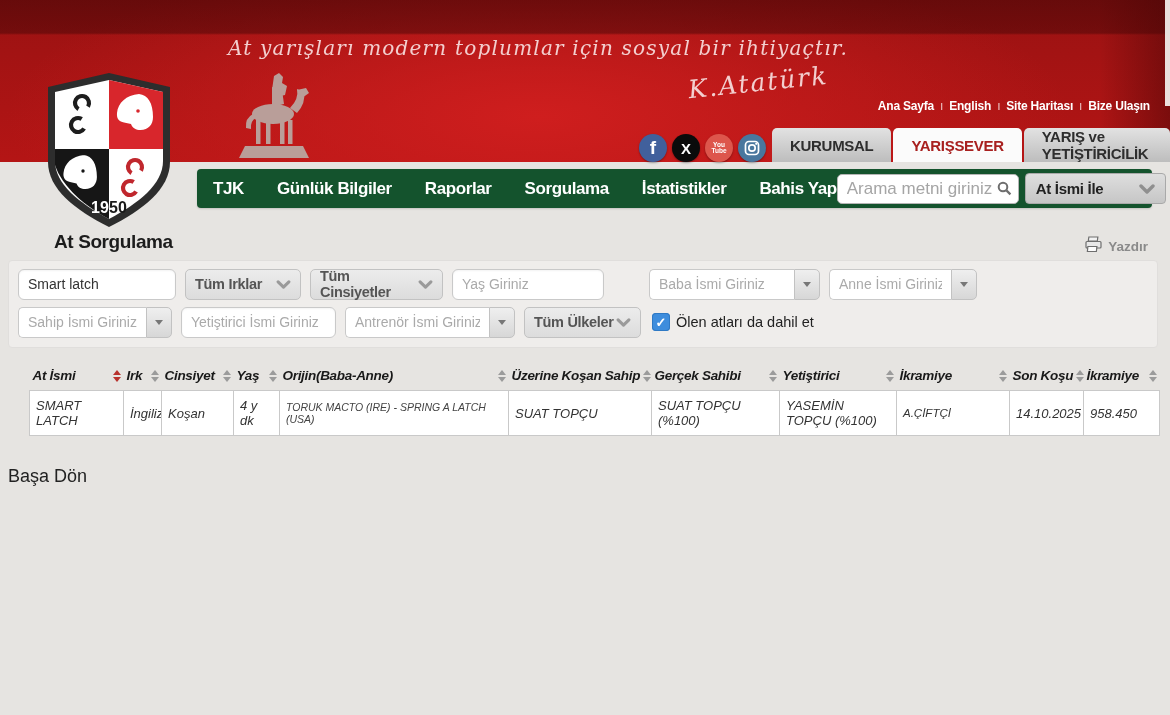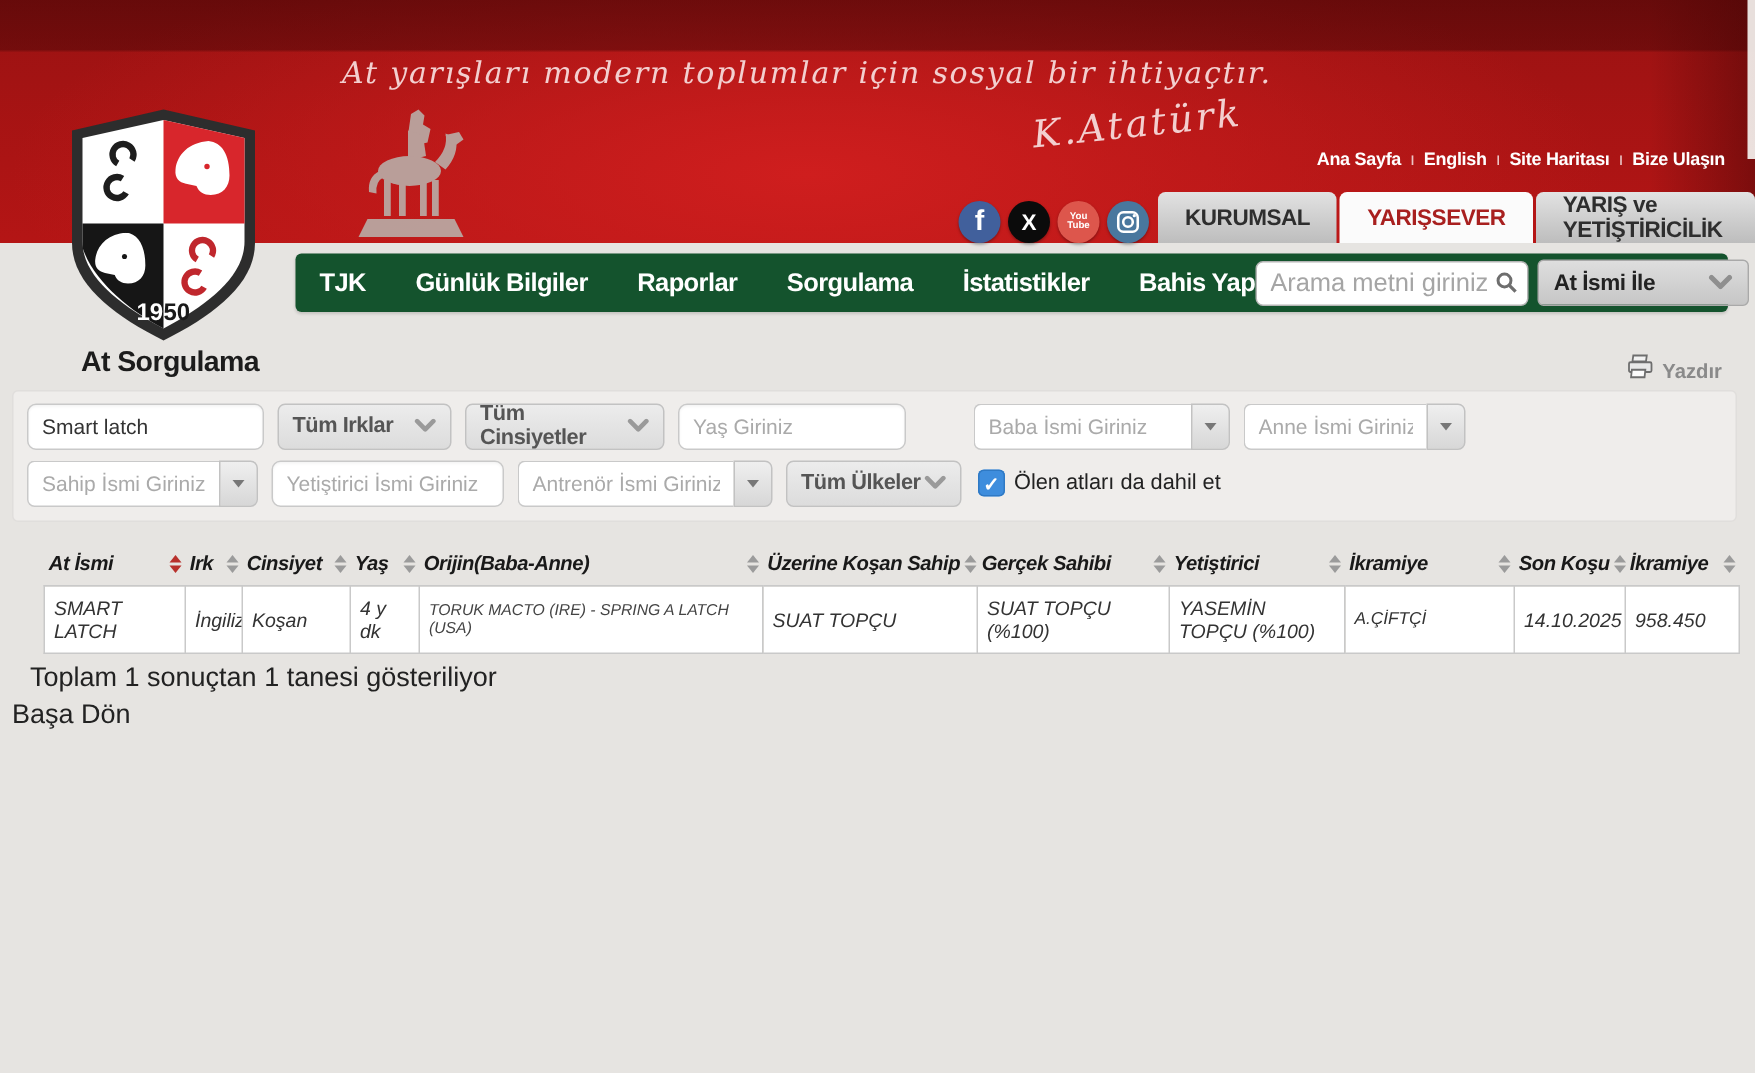--- a/index.html
+++ b/index.html
@@ -427,16 +427,15 @@
         <td>SUAT TOPÇU</td>
         <td>SUAT TOPÇU (%100)</td>
         <td>YASEMİN TOPÇU (%100)</td>
         <td class="med">A.ÇİFTÇİ</td>
         <td>14.10.2025</td>
         <td>958.450</td>
       </tr>
     </tbody>
   </table>
 
-  <div class="summary">Toplam 1 sonuçtan 1 tanesi gösteriliyor</div>
   <a class="backtop">Başa Dön</a>
 
 </div>
 
 </body></html>

